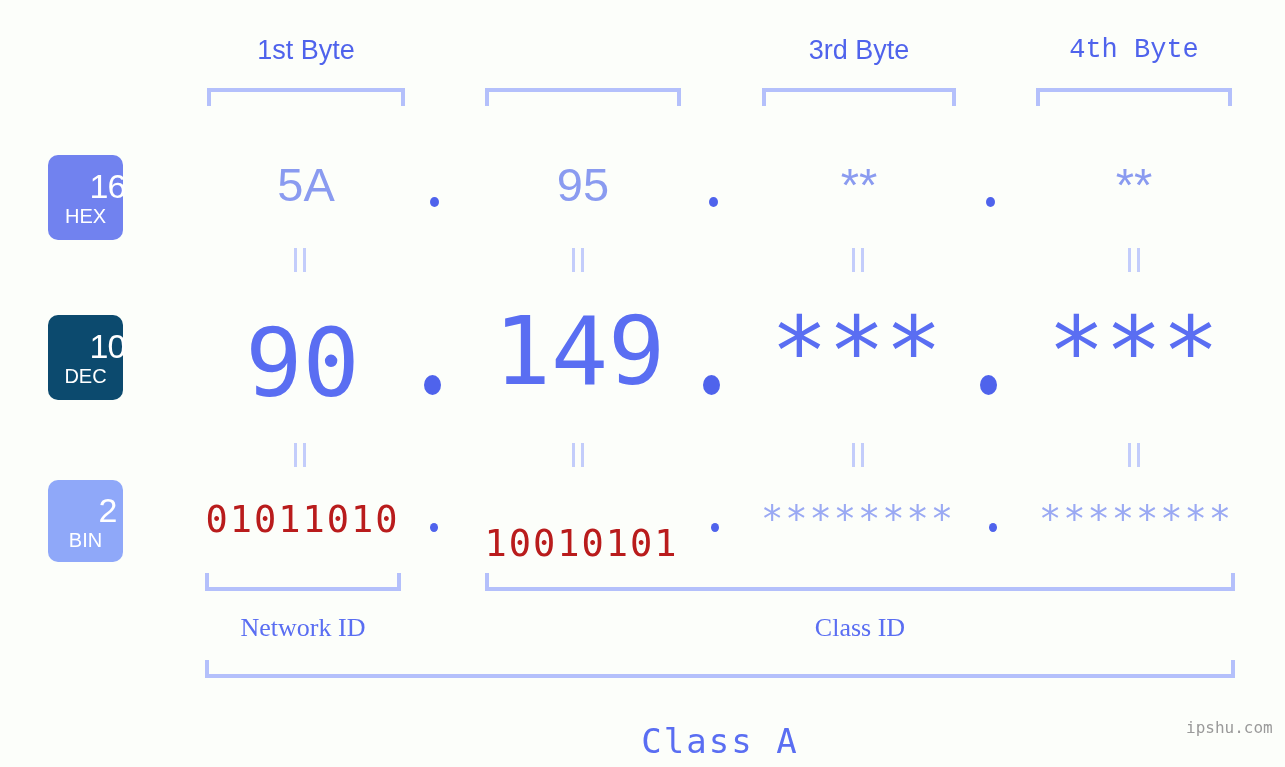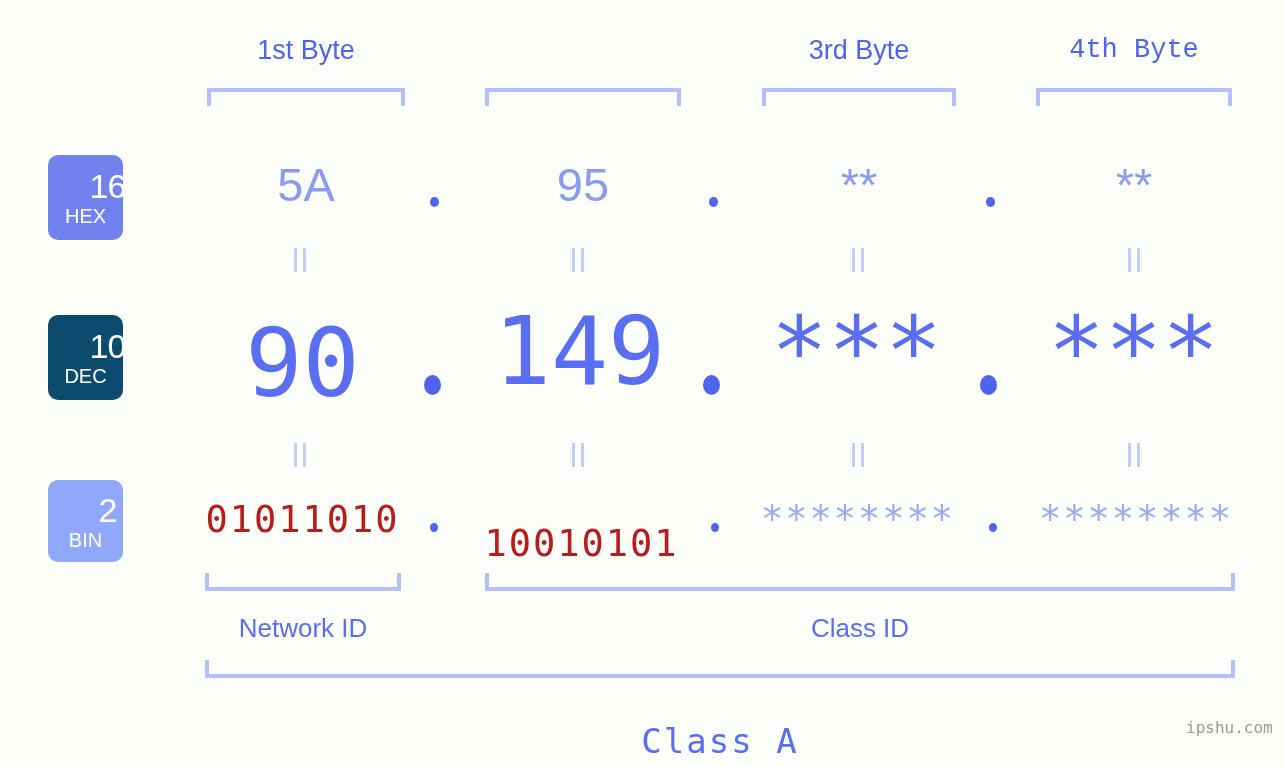--- a/index.html
+++ b/index.html
@@ -99,21 +99,21 @@
     display:flex;
     justify-content:space-between;
   }
   .eq i{display:block;width:3px;height:100%;background:#c3cdfb;}
 
   
   .id-label{
     position:absolute;
     color:#5a6ef2;
     font-size:26px;
-    font-family:Liberation Sans, sans-serif;
+    font-family:Liberation Serif, serif;
     text-align:center;
     white-space:nowrap;
   }
   .class-label{
     position:absolute;
     color:#5a6ef2;
     font-size:34px;
     font-family:"DejaVu Sans Mono", monospace;
     text-align:center;
     white-space:nowrap;

